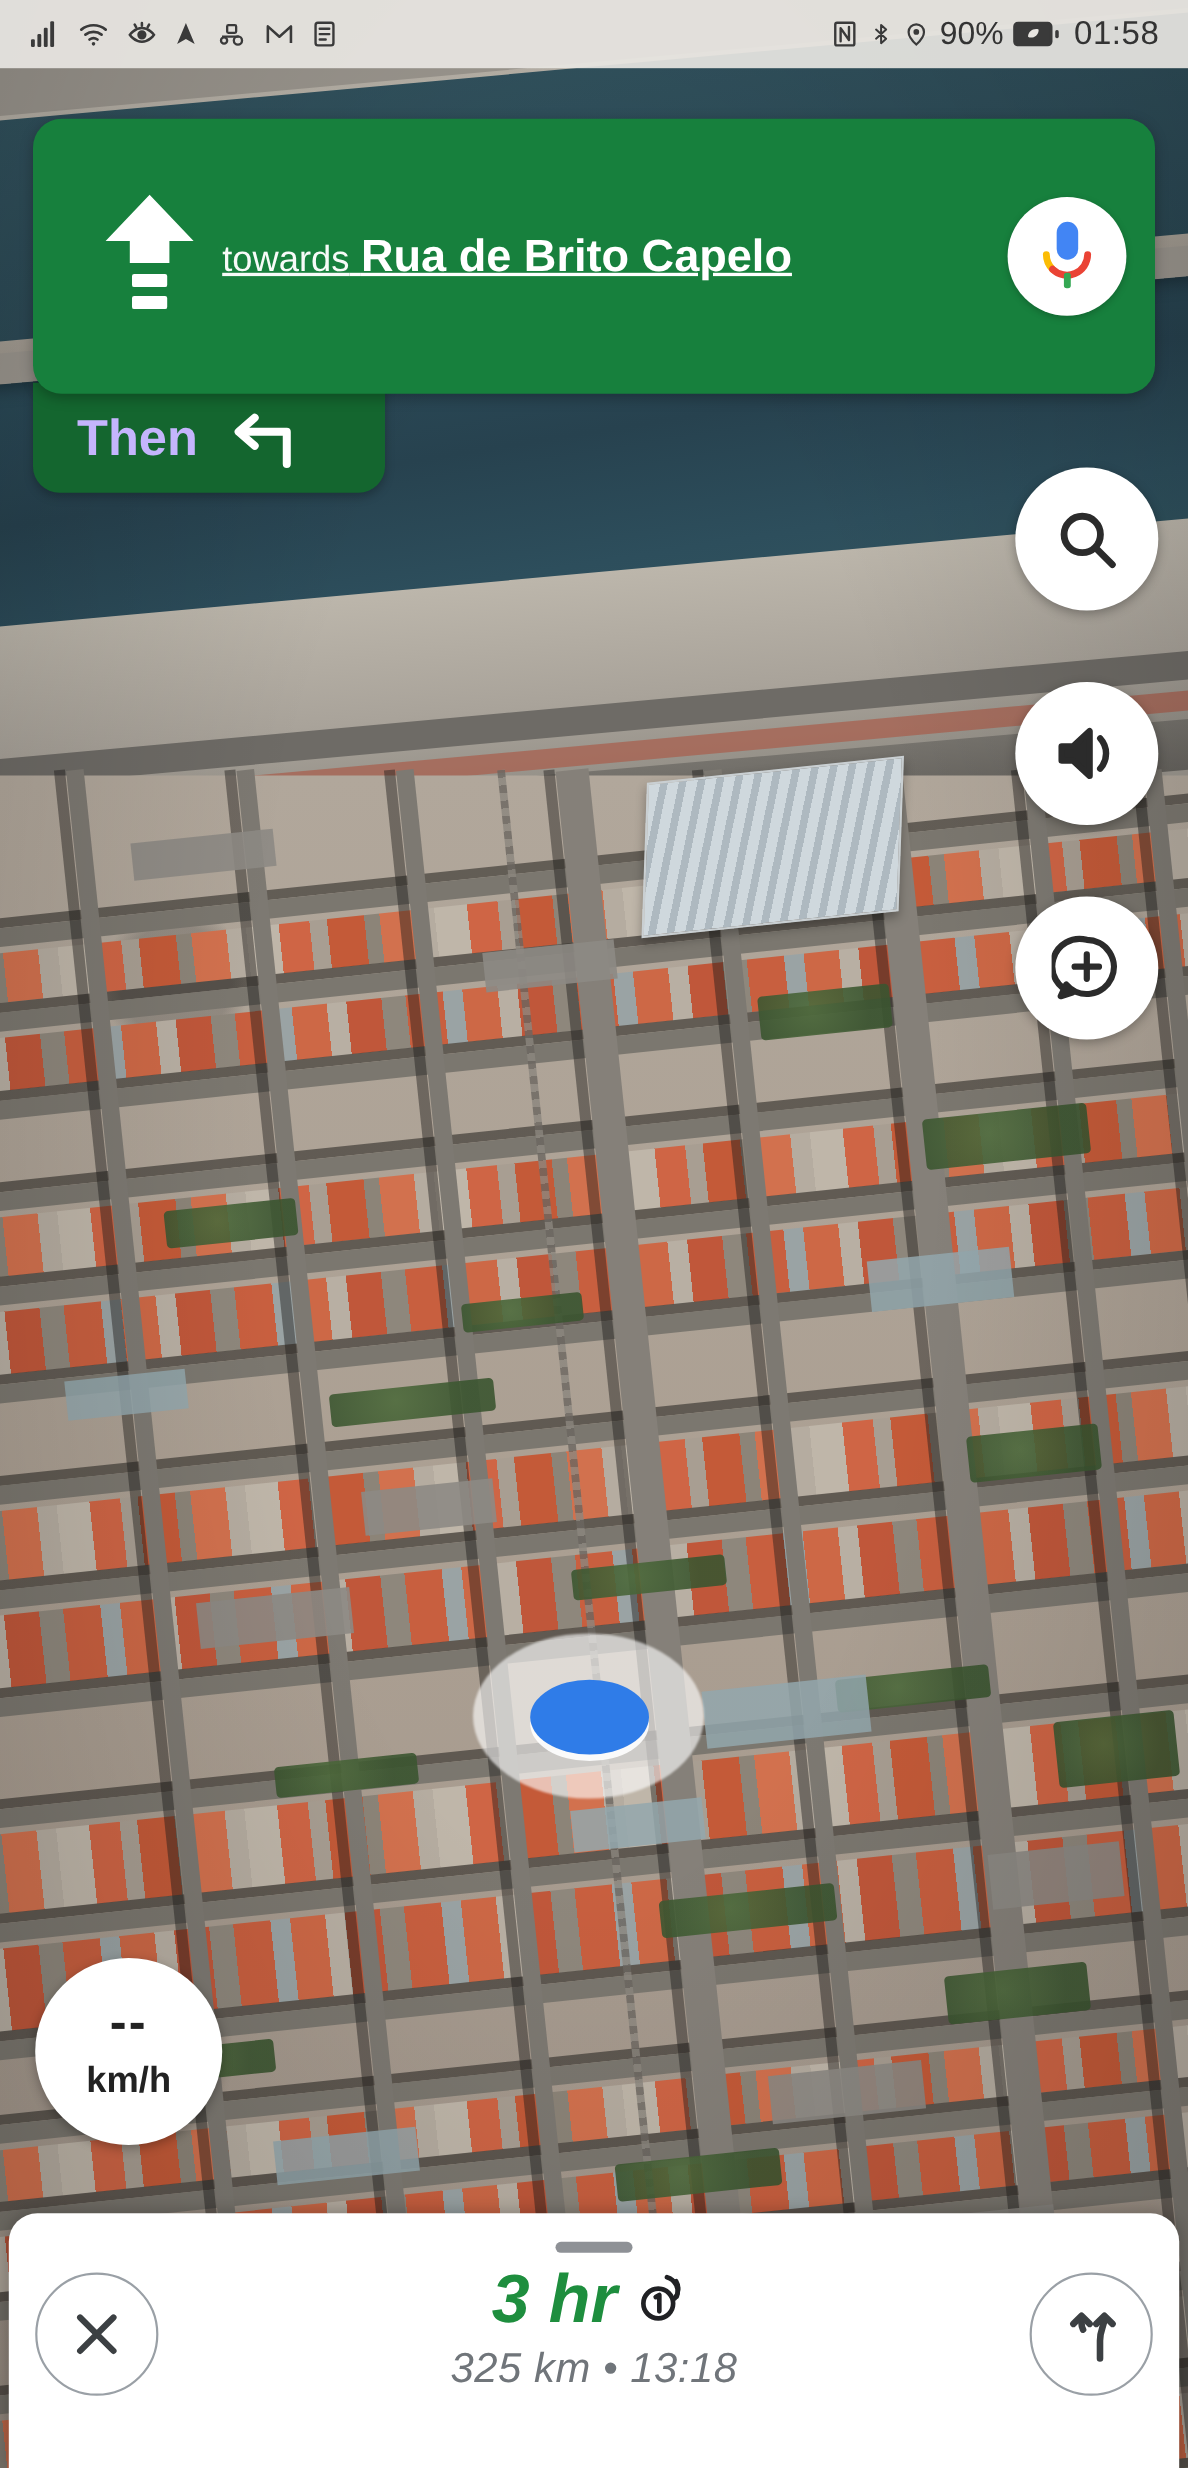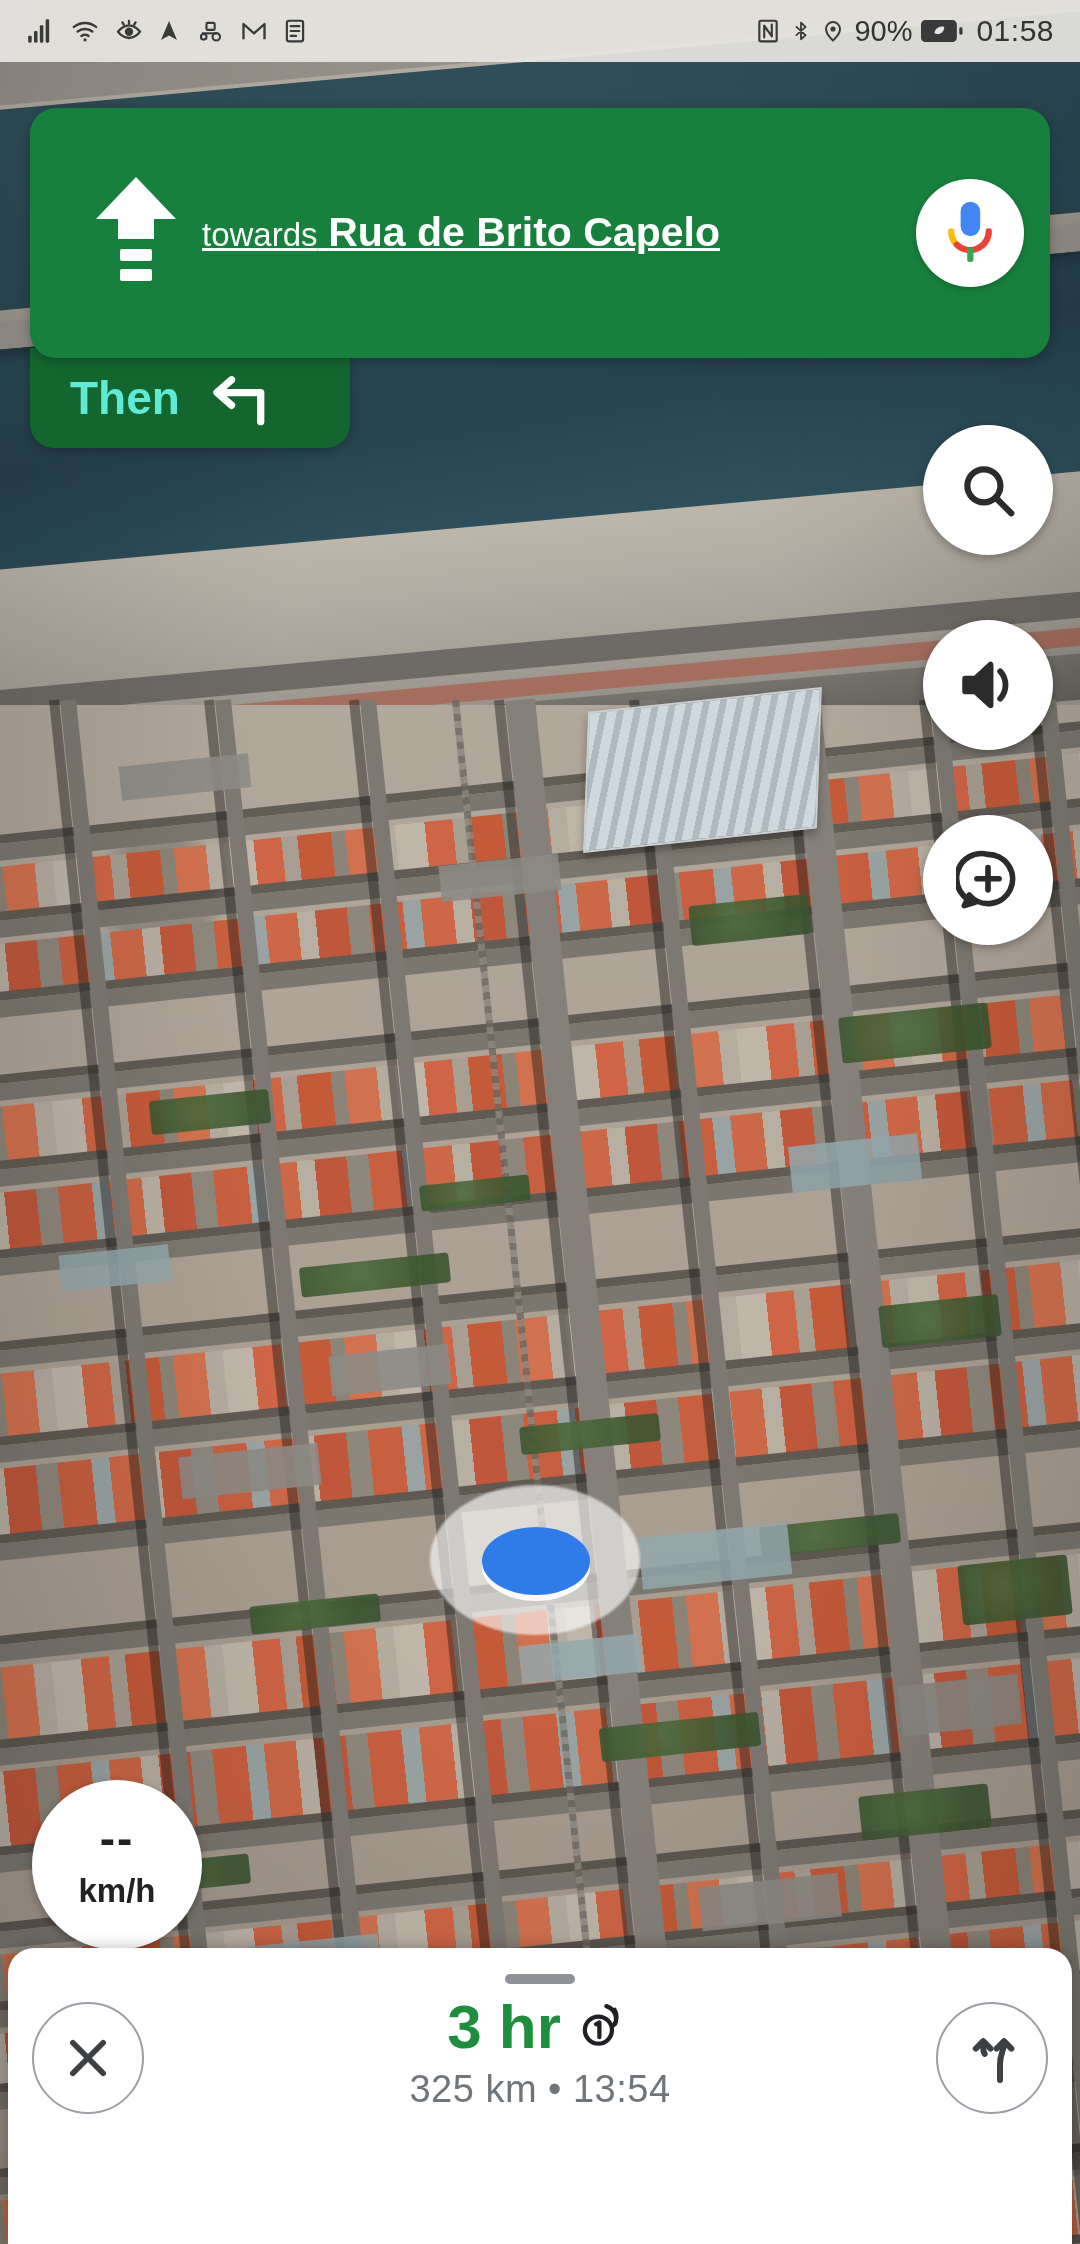--- a/index.html
+++ b/index.html
@@ -177,21 +177,21 @@
   
   #then-banner {
     position:absolute; left:30px; top:348px; width:320px; height:100px;
     background:#14662f;
     border-radius:0 0 24px 24px;
     display:flex; align-items:center; gap:26px;
     padding-left:40px;
     z-index:39;
     box-shadow:0 3px 9px rgba(0,0,0,.25);
   }
-  #then-label { color:#5eead4; font-size:46px; font-weight:700; }
+  #then-label { color:#c4b5fd; font-size:46px; font-weight:700; }
 
   
   .fab {
     position:absolute; right:27px; width:130px; height:130px; border-radius:50%;
     background:#fff; display:flex; align-items:center; justify-content:center;
     box-shadow:0 3px 10px rgba(0,0,0,.3);
     z-index:35;
   }
   #fab-search { top:425px; }
   #fab-sound  { top:620px; }
@@ -221,26 +221,26 @@
     border-radius:50%;
     background:#2f7ce8;
     box-shadow:0 6px 0 rgba(255,255,255,.9);
   }
   #veh-arrow {
     position:absolute; left:140px; top:62px; width:0;height:0;
   }
 
   
   #bottom-sheet {
-    position:absolute; left:8px; bottom:0; width:1064px; height:296px;
+    position:absolute; left:8px; bottom:0; width:1064px; height:232px;
     background:#fff;
     border-radius:26px 26px 0 0;
     z-index:45;
     box-shadow:0 -2px 14px rgba(0,0,0,.22);
-    display:flex; align-items:flex-start;
+    display:flex; align-items:flex-start;font-style:italic;
   }
   #sheet-handle {
     position:absolute; left:50%; top:26px; transform:translateX(-50%);
     width:70px; height:10px; border-radius:6px; background:#8e9196;
   }
   #btn-close {
     position:absolute; left:24px; top:54px;
     width:112px; height:112px; border-radius:50%;
     border:2px solid #9aa0a6; background:transparent;
     display:flex; align-items:center; justify-content:center;
@@ -514,21 +514,21 @@
   <div id="eta-block">
     <div id="eta-primary">
       <span id="eta-time">3 hr</span>
       <svg width="58" height="58" viewBox="0 0 30 30" fill="none" stroke="#202124" stroke-width="2.2">
         <path d="M16.5 4.2a7 7 0 0 1 4.6 9.1" stroke-linecap="round"></path>
         <path d="M20.8 6.1a7 7 0 0 1-.6 8" stroke-linecap="round"></path>
         <circle cx="12.4" cy="16.6" r="7"></circle>
         <path d="M11.2 13.6 12.9 12.6 V20.3" stroke-linecap="round" stroke-linejoin="round"></path>
       </svg>
     </div>
-    <div id="eta-secondary">325 km  •  13:54</div>
+    <div id="eta-secondary">325 km  •  13:18</div>
   </div>
 
   <div id="btn-routes">
     <svg width="56" height="56" viewBox="0 0 28 28" fill="none" stroke="#3c4043" stroke-width="3" stroke-linecap="round" stroke-linejoin="round">
       <path d="M18 25 V17 C18 12 20 10 20 7"></path>
       <path d="M16.3 9.3 20 5.6 23.7 9.3"></path>
       <path d="M9.6 9 C9.6 11 10.4 12.4 11.6 13.6" stroke-dasharray="3 3.4"></path>
       <path d="M5.9 9.3 9.6 5.6 13.3 9.3"></path>
     </svg>
   </div>

